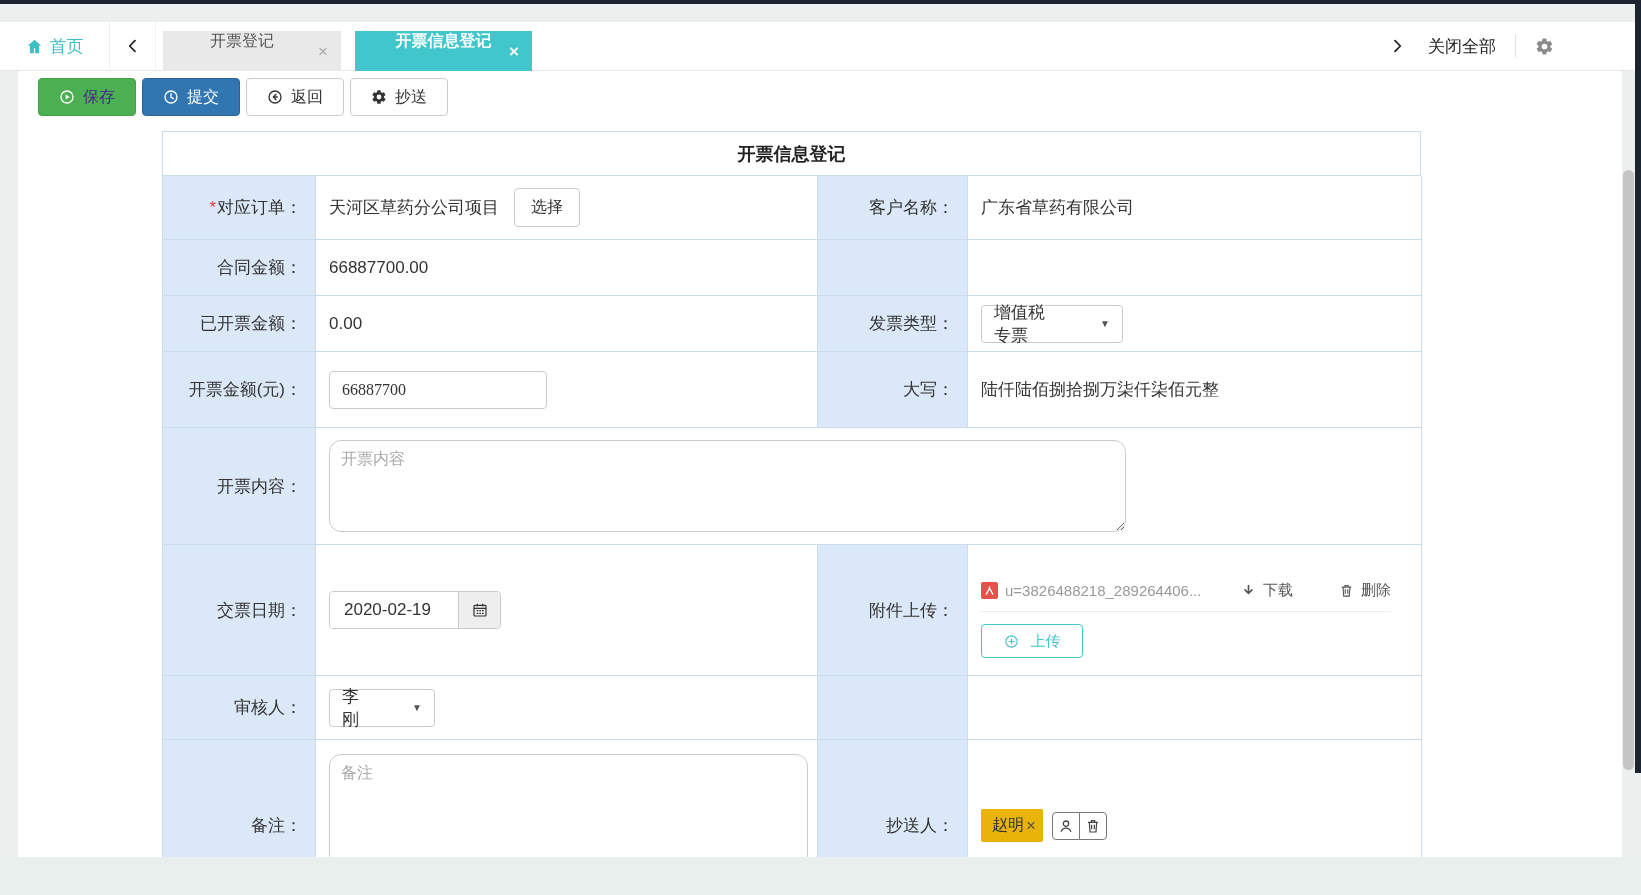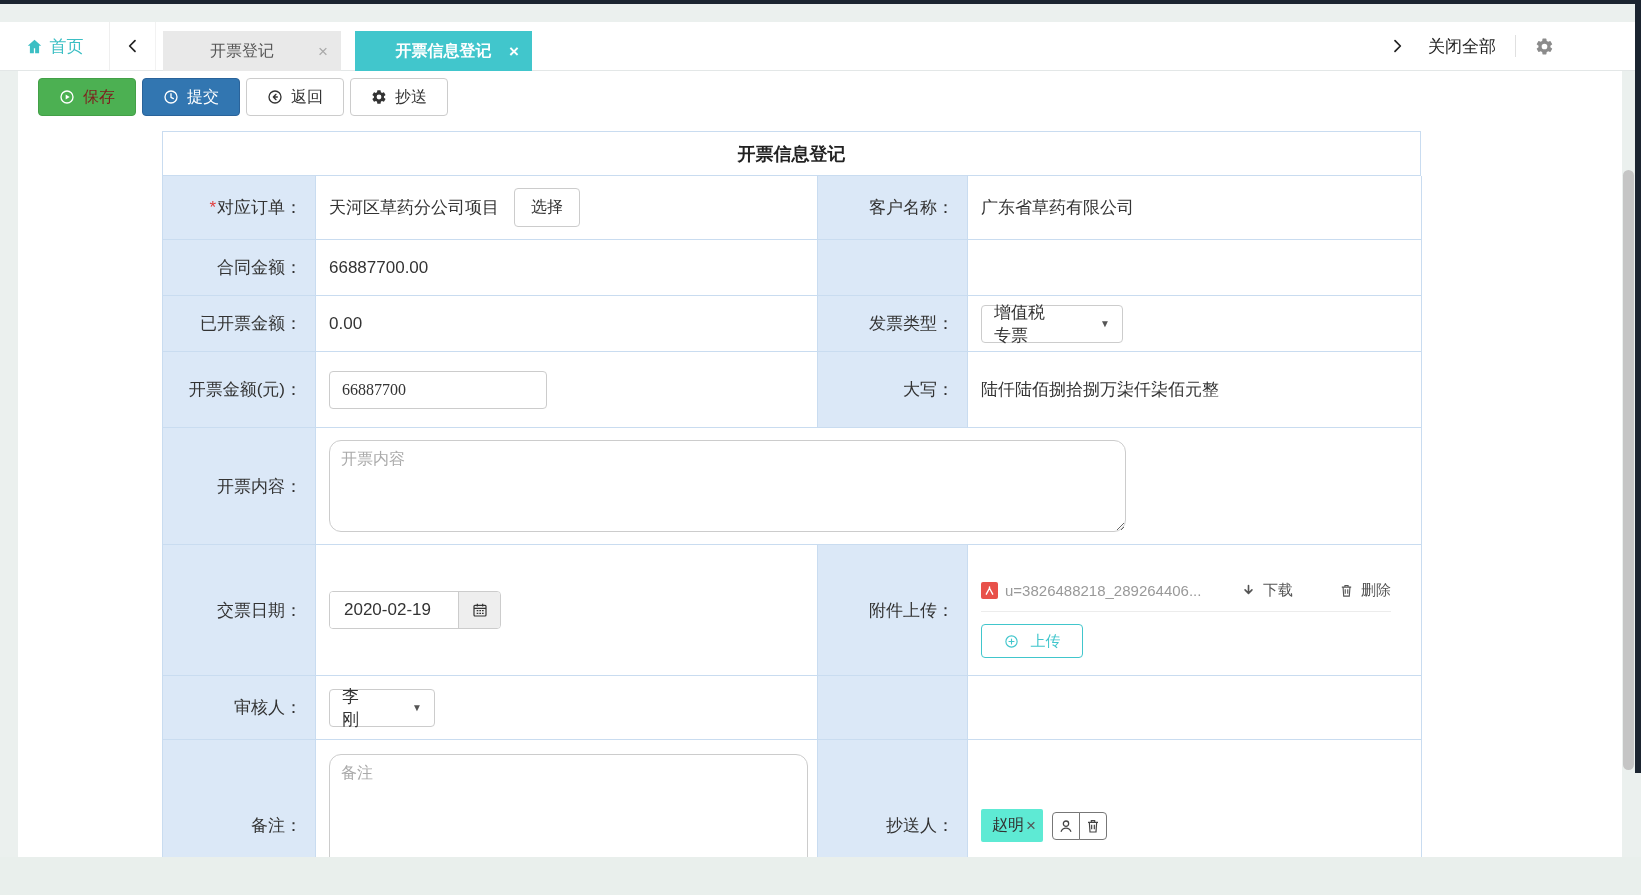--- a/index.html
+++ b/index.html
@@ -15,41 +15,41 @@
   .edge-right { position:absolute; right:0; top:0; width:6px; height:773px; background:#1b2430; z-index:20; }
   .scroll-thumb { position:absolute; right:7px; top:170px; width:11px; height:600px; background:#c5c5c5; border-radius:6px; z-index:21; }
 
   
   .navbar { position:absolute; left:0; top:22px; width:1635px; height:49px; background:#fff; border-bottom:1px solid #e3e7e7; z-index:5; }
   .home { position:absolute; left:0; top:0; height:100%; width:110px; display:flex; align-items:center; justify-content:center; gap:7px; color:#3bbfc4; font-size:17px; border-right:1px solid #efefef; cursor:pointer; }
   .nav-chevron { position:absolute; top:0; height:100%; display:flex; align-items:center; justify-content:center; width:46px; cursor:pointer; }
   .nav-chevron svg { width:16px; height:16px; }
   .chev-left { left:110px; border-right:1px solid #f2f2f2; }
   .tabs { position:absolute; left:163px; top:9px; height:40px; display:flex; gap:14px; }
-  .tab { position:relative; height:40px; display:flex; align-items:center; justify-content:center; font-size:16px; cursor:pointer; }
+  .tab { position:relative; height:40px; display:flex; justify-content:center; font-size:16px; cursor:pointer; }
   .tab.inactive { width:178px; background:#e9e9e9; color:#555; }
   .tab.inactive .tab-close { color:#a9a9a9; }
   .tab.active { width:177px; background:#41c6cc; color:#fff; font-weight:bold; }
   .tab.active .tab-close { color:#fff; font-weight:bold; }
   .tab-close { position:absolute; right:13px; top:50%; transform:translateY(-50%); font-size:17px; line-height:1; cursor:pointer; }
   .tab.inactive .tab-label { transform:translateX(-10px); }
   .nav-right { position:absolute; right:81px; top:0; height:100%; display:flex; align-items:center; gap:19px; }
   .close-all { font-size:17px; color:#222; cursor:pointer; }
   .nav-divider { width:1px; height:22px; background:#e0e0e0; }
   .gear-btn { cursor:pointer; color:#8b8b8b; }
   .gear-btn svg { width:19px; height:19px; }
 
   
   .panel { position:absolute; left:18px; top:67px; width:1604px; height:790px; background:#fff; }
 
   
   .btn-row { position:absolute; left:20px; top:11px; display:flex; gap:6px; }
   .tb-btn { height:38px; display:inline-flex; align-items:center; gap:8px; border-radius:4px; font-size:16px; padding:0 20px; cursor:pointer; background:#fff; border:1px solid #ccc; color:#333; }
   .tb-btn svg { width:16px; height:16px; }
-  .tb-btn.green { background:#4cb052; border-color:#43a047; color:#7f1d1d; }
+  .tb-btn.green { background:#4cb052; border-color:#43a047; color:#4c1d95; }
   .tb-btn.blue  { background:#3276b1; border-color:#2a639a; color:#fff; }
 
   
   .form-wrap { position:absolute; left:144px; top:64px; width:1259px; }
   .form-title { height:44px; border:1px solid #c9dcf0; border-bottom:none; display:flex; align-items:center; justify-content:center; font-size:18px; font-weight:bold; color:#222; background:#fff; }
   .grid { display:grid; width:1259px; grid-template-columns:153px 502px 150px 454px; grid-template-rows:64px 56px 56px 76px 117px 131px 64px 172px; border-left:1px solid #c9dcf0; border-top:1px solid #c9dcf0; background:#fff; }
   .cell { border-right:1px solid #c9dcf0; border-bottom:1px solid #c9dcf0; display:flex; align-items:center; font-size:17px; background:#fff; }
   .lbl { background:#dbe8f7; justify-content:flex-end; padding-right:13px; color:#333; }
   .val { padding-left:13px; color:#333; }
   .span3 { grid-column:2 / 5; }
@@ -84,21 +84,21 @@
   .attach-name { color:#999; font-size:15px; margin-left:7px; flex:1; white-space:nowrap; overflow:hidden; }
   .attach-act { display:flex; align-items:center; gap:7px; color:#555; font-size:15px; cursor:pointer; }
   .attach-act svg { width:15px; height:15px; }
   .act-download { margin-right:46px; }
   .attach-divider { height:1px; background:#ececec; margin:7px 0 12px; }
   .upload-btn { width:102px; height:34px; border:1px solid #41c6cc; border-radius:4px; background:#fff; color:#41c6cc; display:flex; align-items:center; justify-content:center; gap:12px; font-size:15px; cursor:pointer; }
   .upload-btn svg { width:15px; height:15px; }
 
   
   .cc-box { display:flex; align-items:center; gap:9px; }
-  .cc-tag { background:#5eead4; border-radius:2px; padding:6px 7px 6px 11px; font-size:16px; color:#333; display:flex; align-items:center; }
+  .cc-tag { background:#eab308; border-radius:2px; padding:6px 7px 6px 11px; font-size:16px; color:#333; display:flex; align-items:center; }
   .cc-tag .x { margin-left:2px; color:#555; cursor:pointer; font-size:17px; line-height:1; }
   .cc-btns { display:flex; }
   .cc-btn { width:28px; height:28px; background:#fff; border:1px solid #777; display:flex; align-items:center; justify-content:center; cursor:pointer; color:#444; }
   .cc-btn svg { width:16px; height:16px; }
   .cc-btn:first-child { border-radius:4px 0 0 4px; }
   .cc-btn:last-child { border-radius:0 4px 4px 0; margin-left:-1px; }
 
   .bottom-strip { position:absolute; left:0; top:857px; width:1641px; height:38px; background:#e9efec; z-index:10; }
 </style>
 </head>

